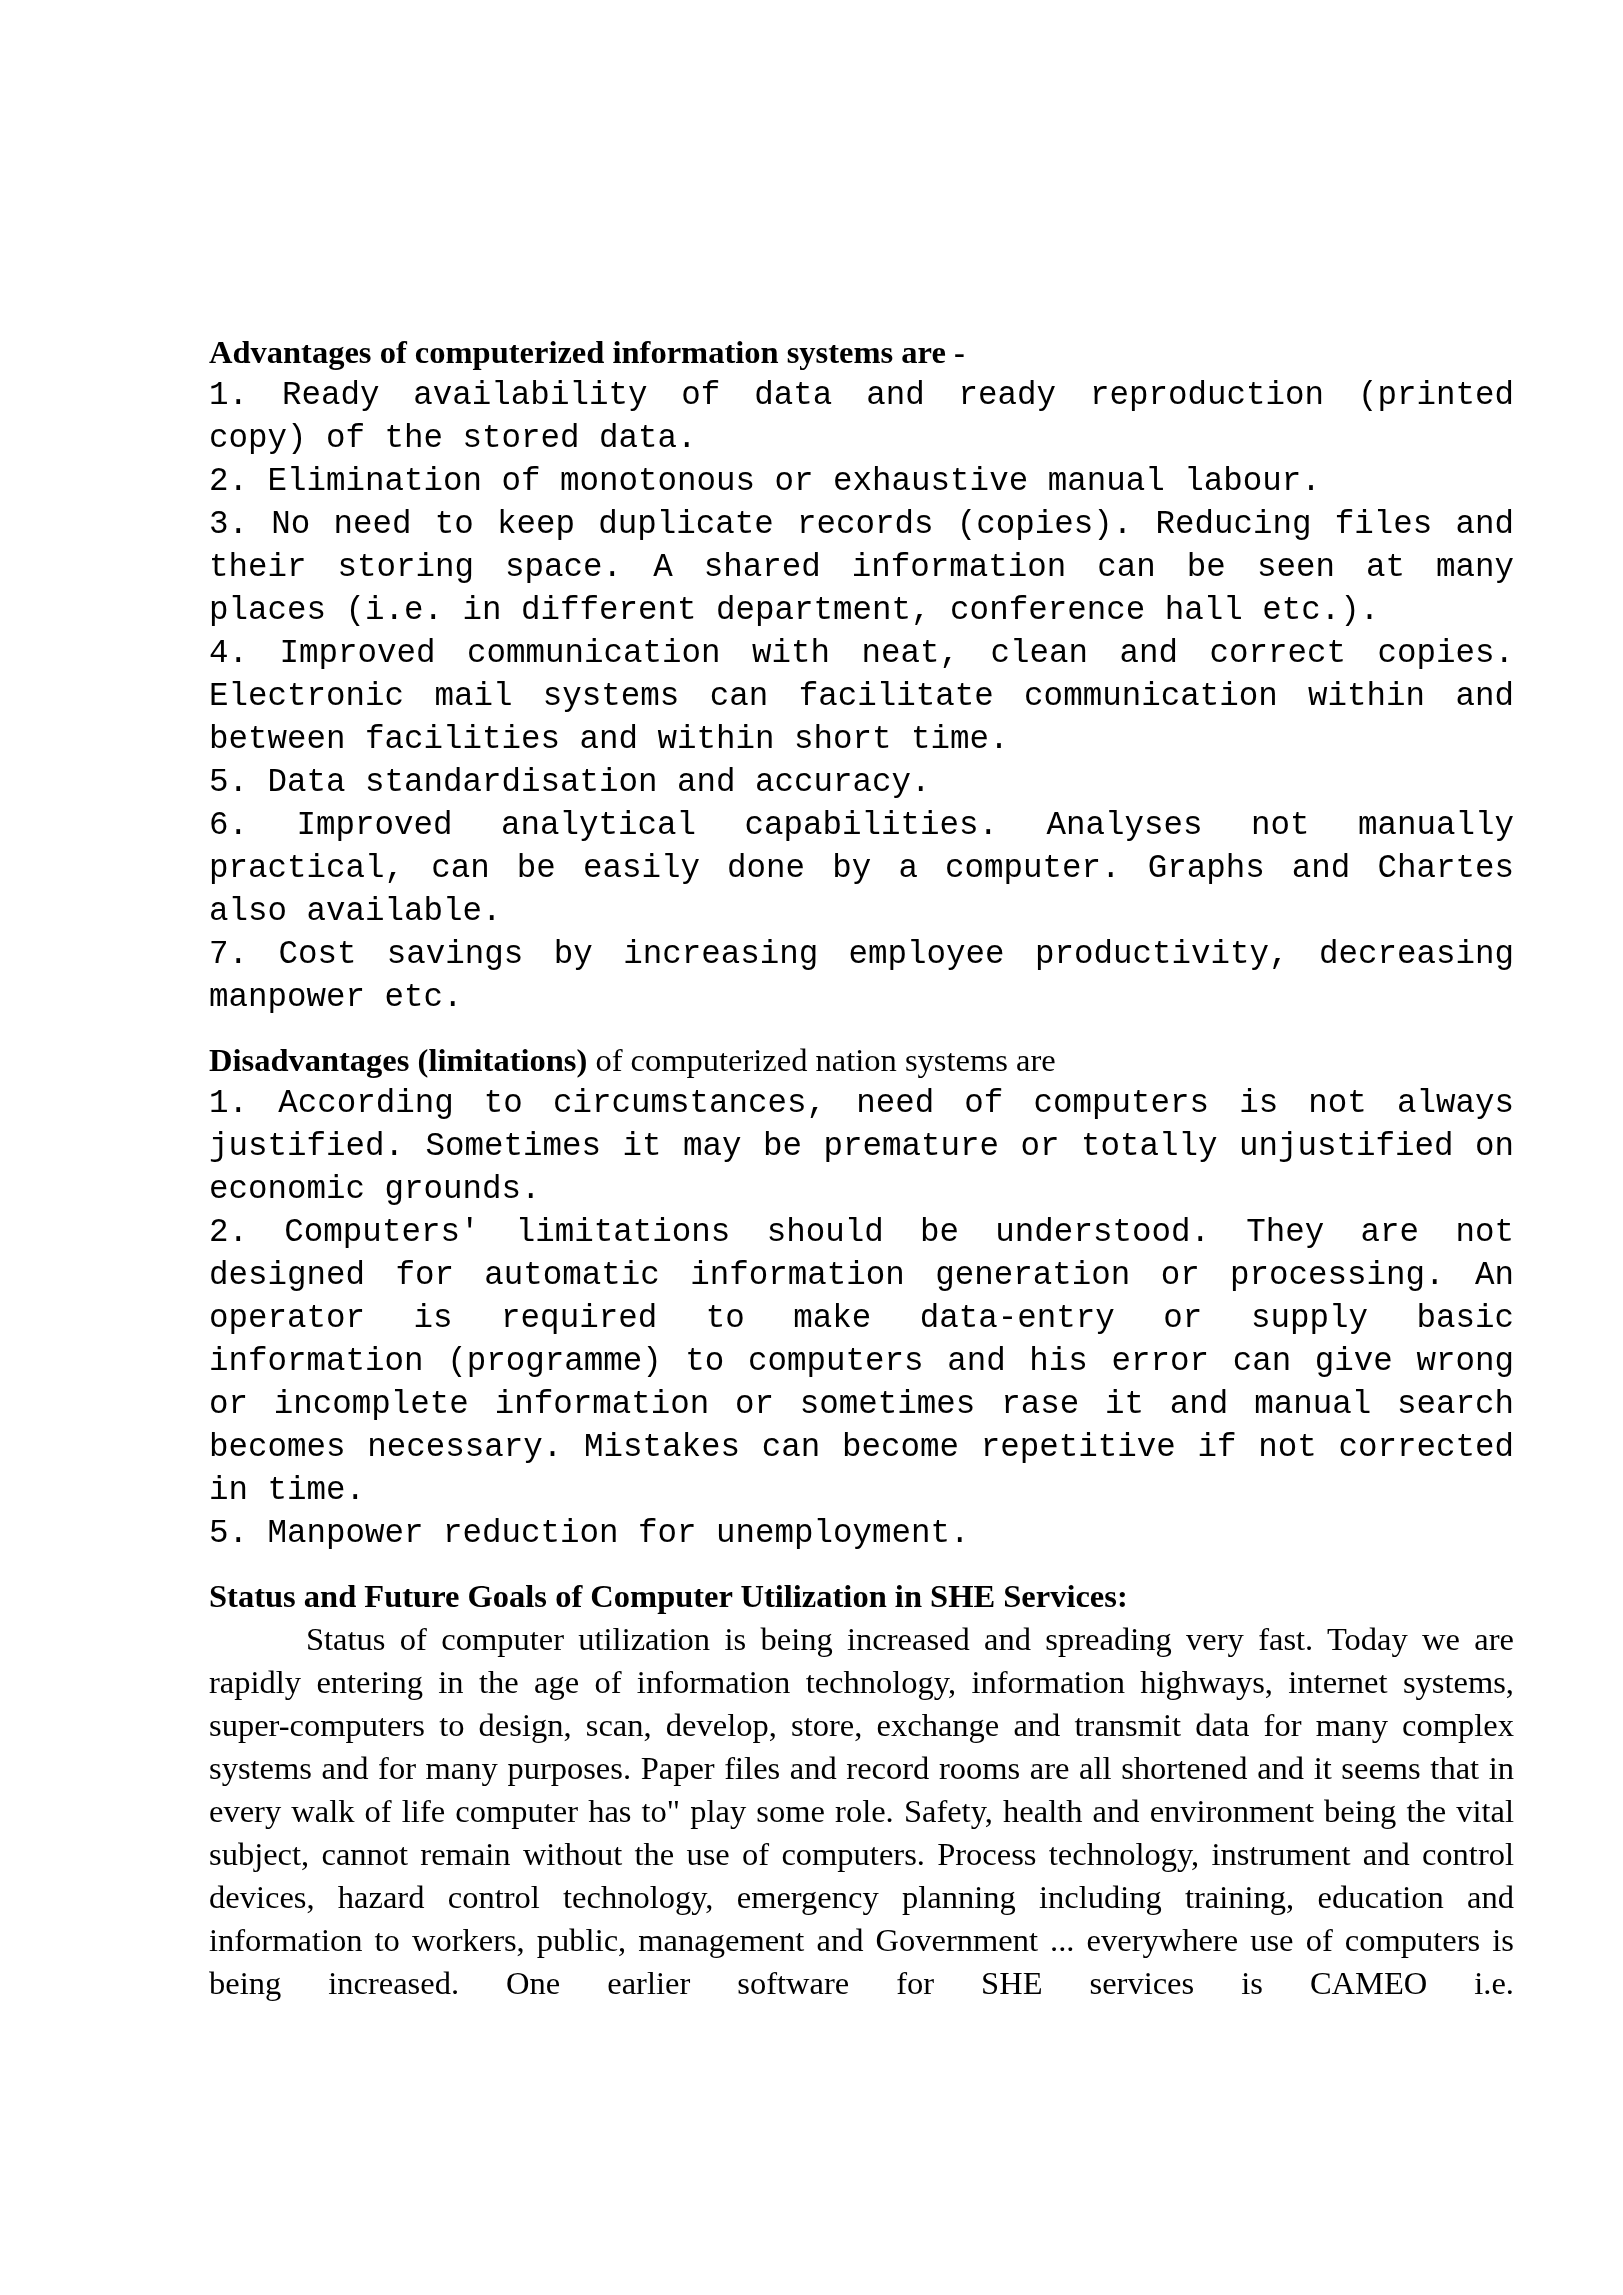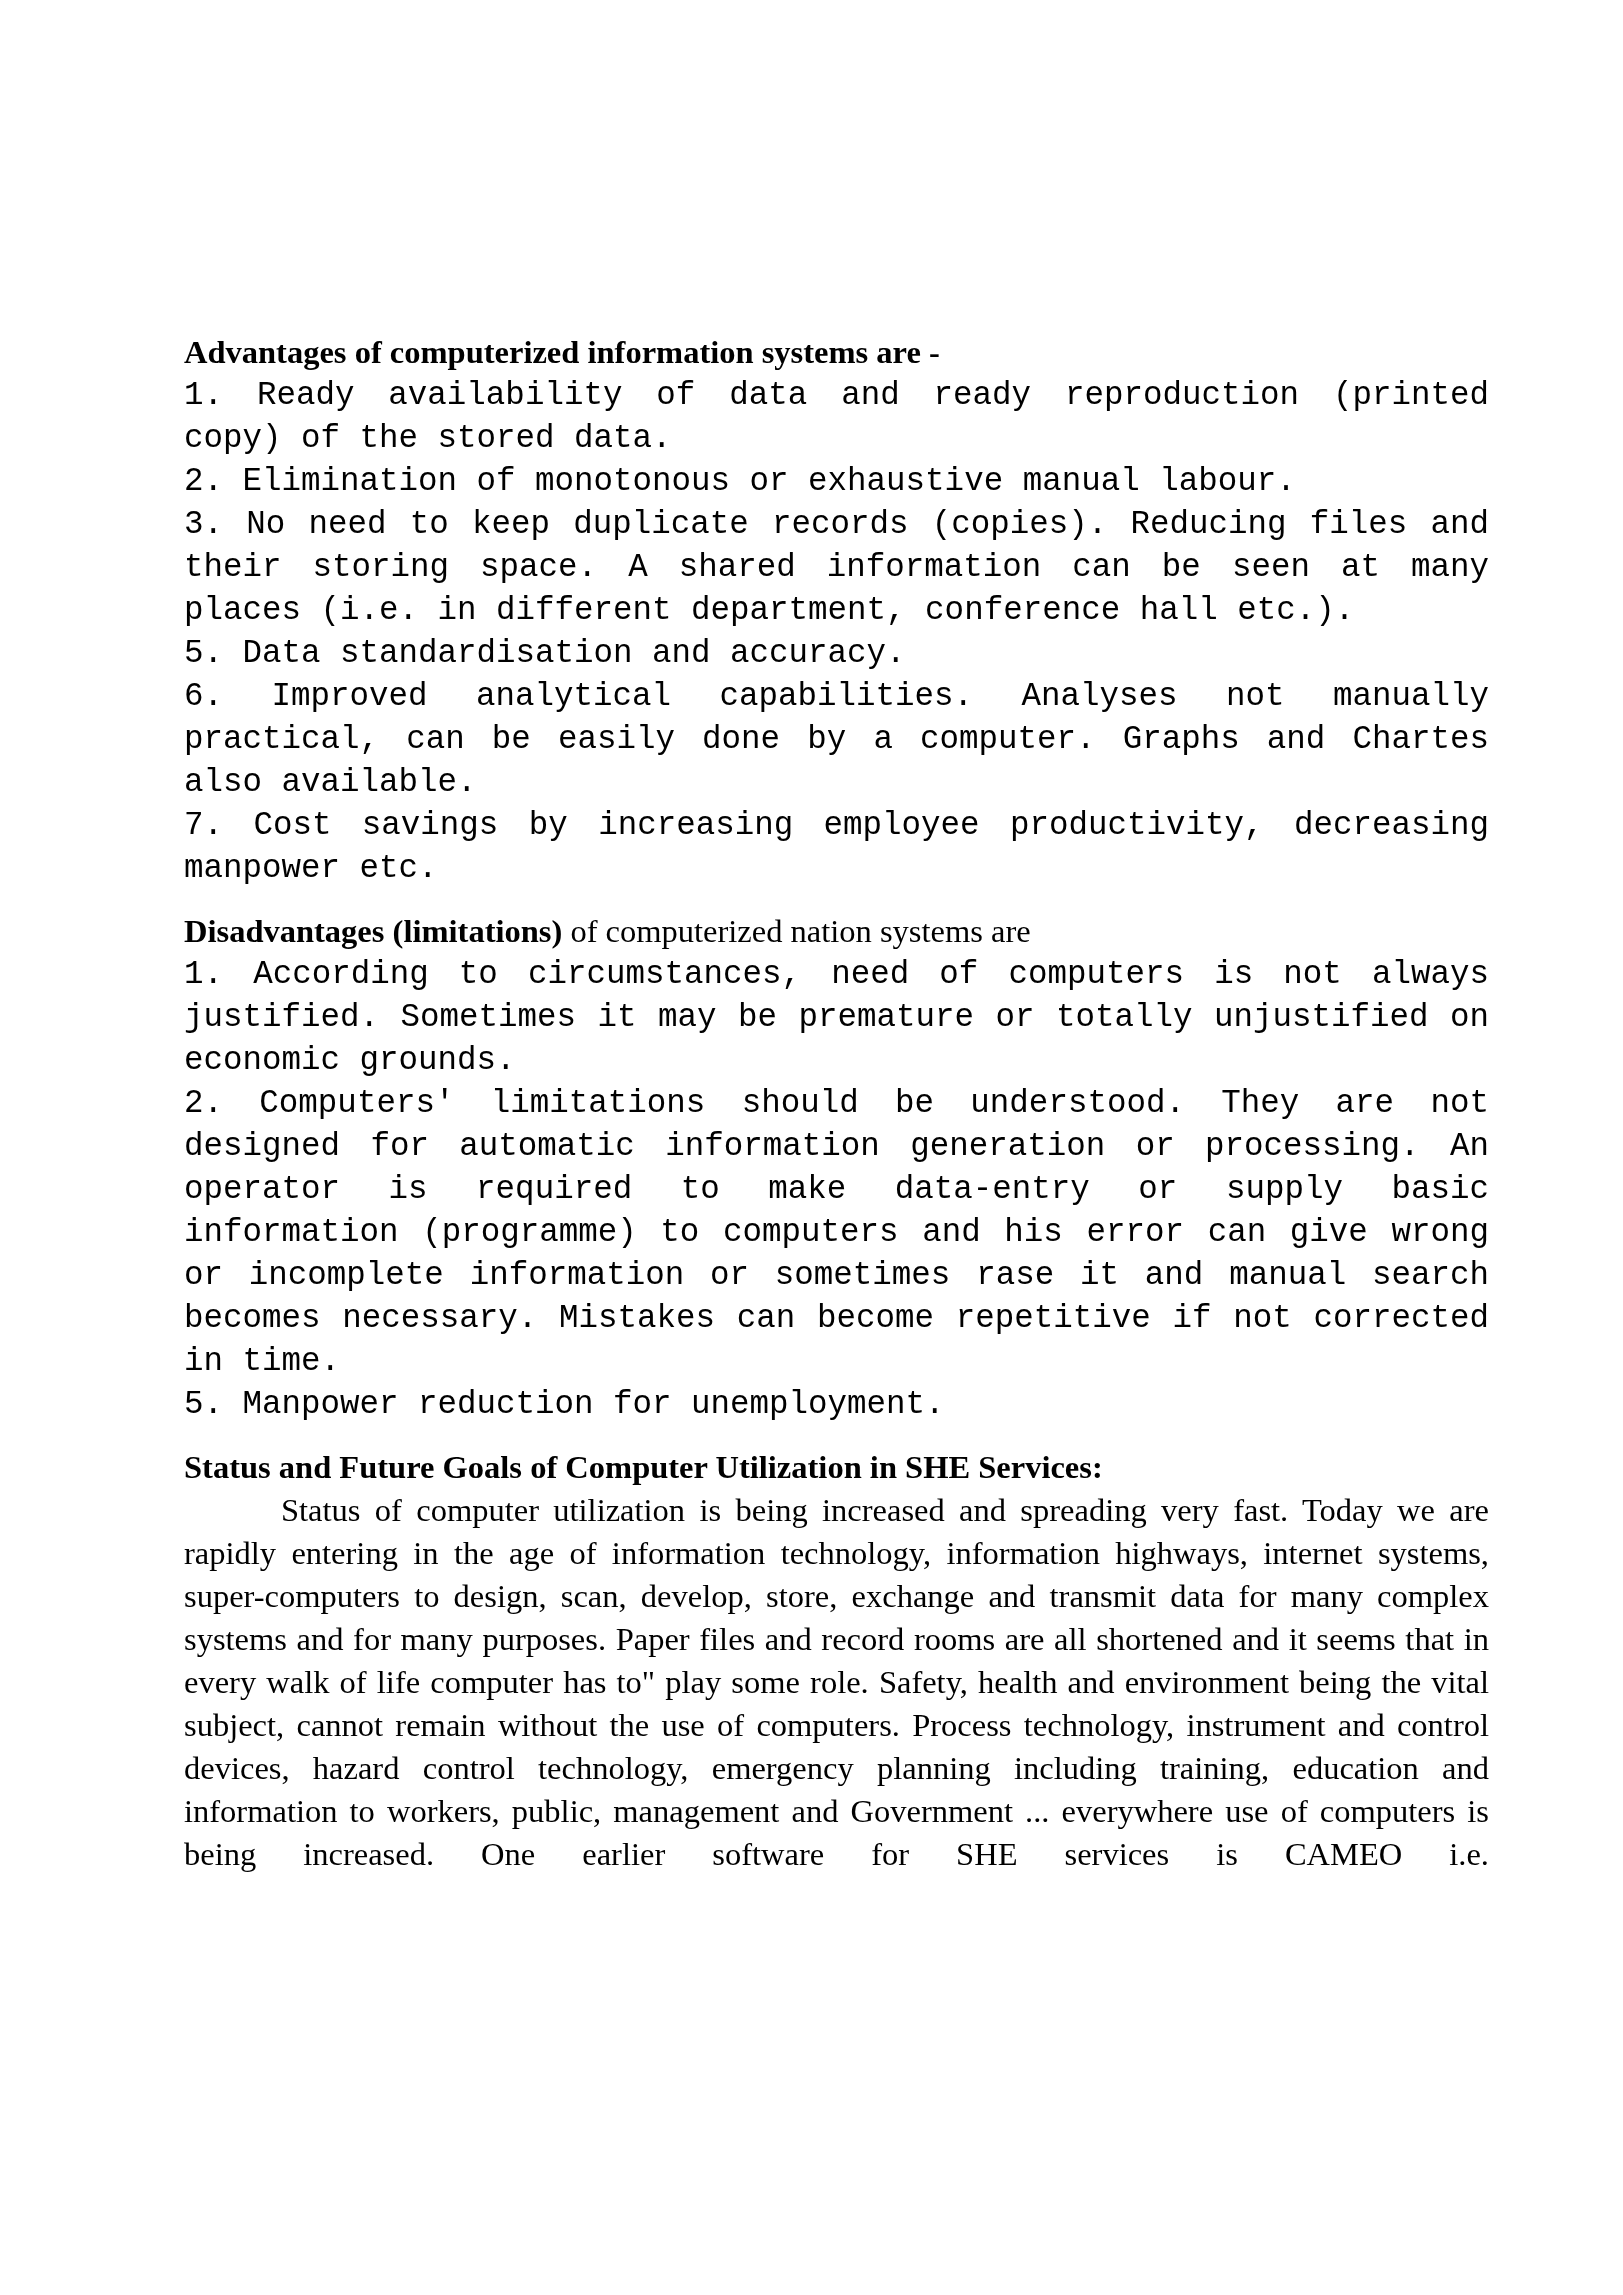--- a/index.html
+++ b/index.html
@@ -8,21 +8,21 @@
       background: #ffffff;
     }
     body {
       width: 1623px;
       height: 2295px;
       position: relative;
       overflow: hidden;
     }
     .page {
       position: absolute;
-      left: 184px;
+      left: 209px;
       top: 331px;
       width: 1305px;
       font-family: "Liberation Serif", "DejaVu Serif", serif;
       font-size: 32.5px;
       line-height: 43px;
       color: #000000;
     }
     .section { margin: 0; }
     .section + .section { margin-top: 20px; }
     .heading { font-weight: bold; margin: 0; }
@@ -37,20 +37,21 @@
 </head>
 <body>
 
 <div class="page">
 
   <div class="section">
     <p class="heading">Advantages of computerized information systems are -</p>
     <p class="para last-left">1. Ready availability of data and ready reproduction (printed copy) of the stored data.</p>
     <p class="para last-left">2. Elimination of monotonous or exhaustive manual labour.</p>
     <p class="para last-left">3. No need to keep duplicate records (copies). Reducing files and their storing space. A shared information can be seen at many places (i.e. in different department, conference hall etc.).</p>
+    <p class="para last-left">4. Improved communication with neat, clean and correct copies. Electronic mail systems can facilitate communication within and between facilities and within short time.</p>
     <p class="para last-left">5. Data standardisation and accuracy.</p>
     <p class="para last-left">6. Improved analytical capabilities. Analyses not manually practical, can be easily done by a computer. Graphs and Chartes also available.</p>
     <p class="para last-left">7. Cost savings by increasing employee productivity, decreasing manpower etc.</p>
   </div>
 
   <div class="section">
     <p class="heading"><span>Disadvantages (limitations)</span><span class="normal"> of computerized nation systems are</span></p>
     <p class="para last-left">1. According to circumstances, need of computers is not always justified. Sometimes it may be premature or totally unjustified on economic grounds.</p>
     <p class="para last-left">2. Computers' limitations should be understood. They are not designed for automatic information generation or processing. An operator is required to make data-entry or supply basic information (programme) to computers and his error can give wrong or incomplete information or sometimes rase it and manual search becomes necessary. Mistakes can become repetitive if not corrected in time.</p>
     <p class="para last-left">5. Manpower reduction for unemployment.</p>

